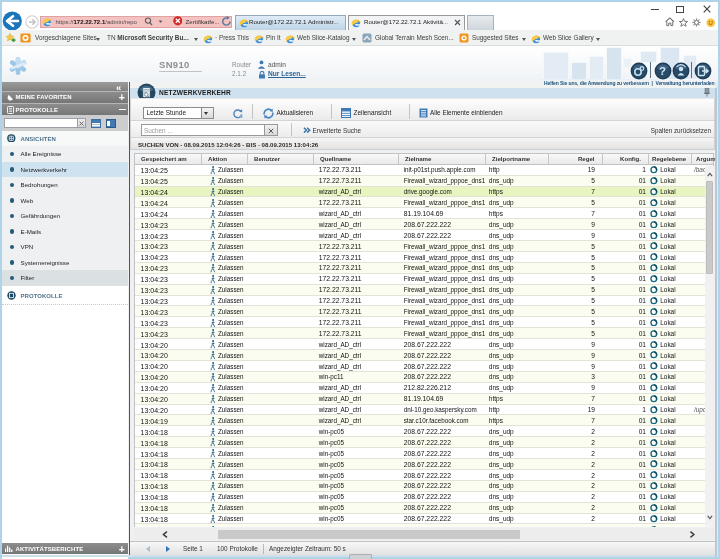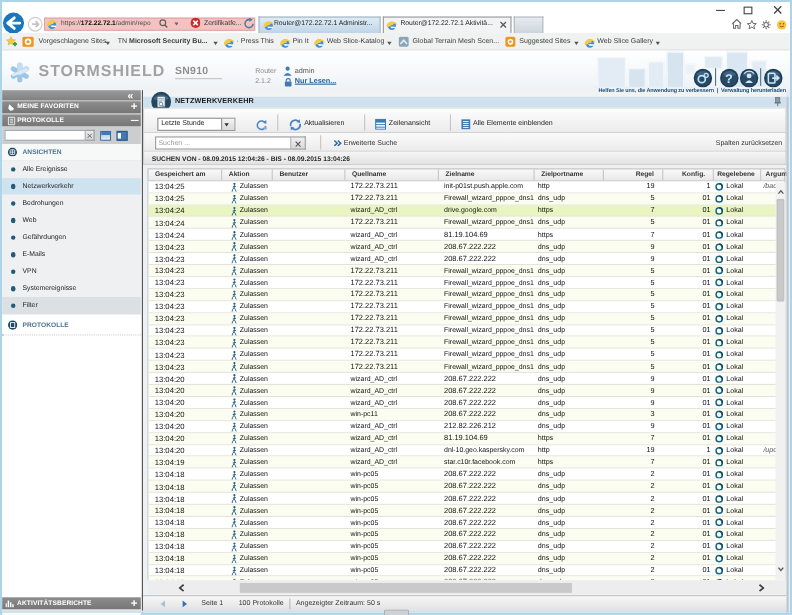--- a/index.html
+++ b/index.html
@@ -165,21 +165,20 @@
         <path d="M11 3.2 L11 16.8"></path>
         <path d="M5.1 6.6 L16.9 13.4"></path>
         <path d="M5.1 13.4 L16.9 6.6"></path>
       </g>
       <g stroke="#c3ddf1" stroke-width="4.6" stroke-linecap="round">
         <path d="M16.9 6.6 L11 10"></path>
         <path d="M11 3.2 L11 10"></path>
       </g>
       <path d="M4 12.5 L18 7.5" stroke="#ddebf7" stroke-width="2.4"></path>
     </svg>
-<div class="tx" style="left:35px;top:57.5px;font-size:14.5px;font-weight:bold;color:#a2a2a2;letter-spacing:0.9px;">STORMSHIELD</div>
 <div class="tx" style="left:159px;top:59.5px;font-size:9.5px;font-weight:bold;color:#8f8f8f;letter-spacing:0.3px;">SN910</div>
 <div class="abs" style="left:159px;top:70.5px;width:43px;height:1.6px;background:#c3c3c3;"></div>
 <div class="tx" style="left:232px;top:61.5px;font-size:6.4px;color:#8a8a8a;">Router</div>
 <div class="tx" style="left:232px;top:70.5px;font-size:6.4px;color:#8a8a8a;">2.1.2</div>
 <svg style="left:257px;top:60px" width="9" height="9" viewBox="0 0 9 9">
       <circle cx="4.5" cy="2.4" r="1.9" fill="#3f7ab5"></circle>
       <path d="M0.8 8.8 Q4.5 3.8 8.2 8.8 Z" fill="#3f7ab5"></path>
     </svg>
 <div class="tx" style="left:268px;top:61.5px;font-size:6.6px;color:#555;">admin</div>
 <svg style="left:257.5px;top:70.5px" width="8" height="8" viewBox="0 0 8 8">

